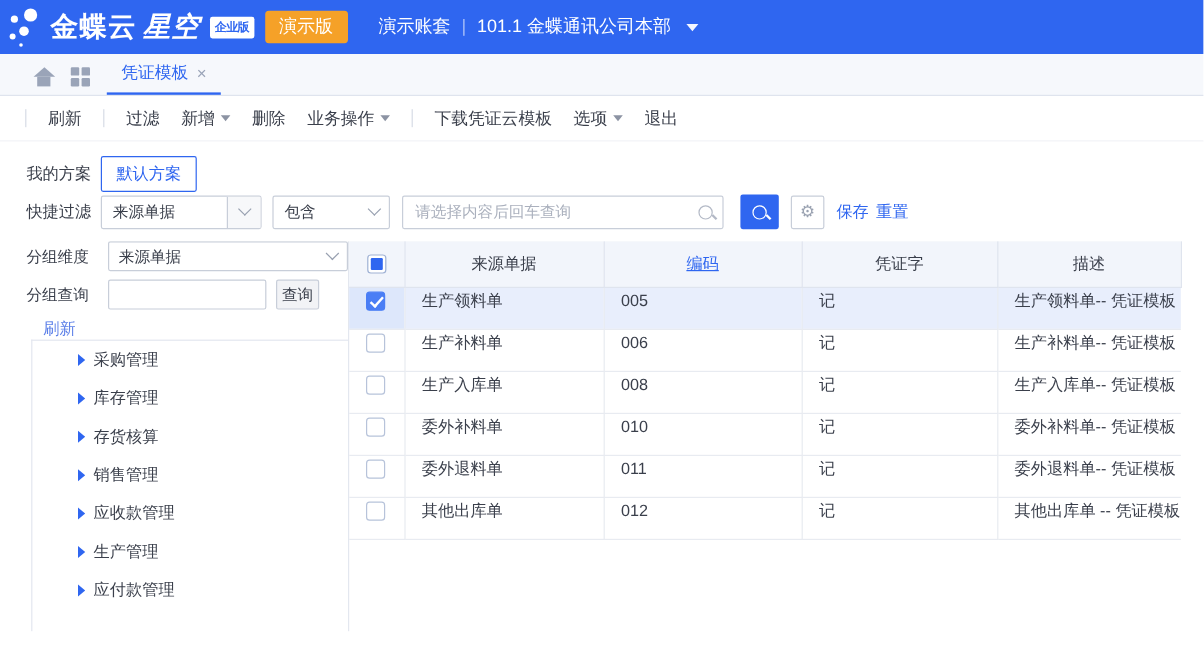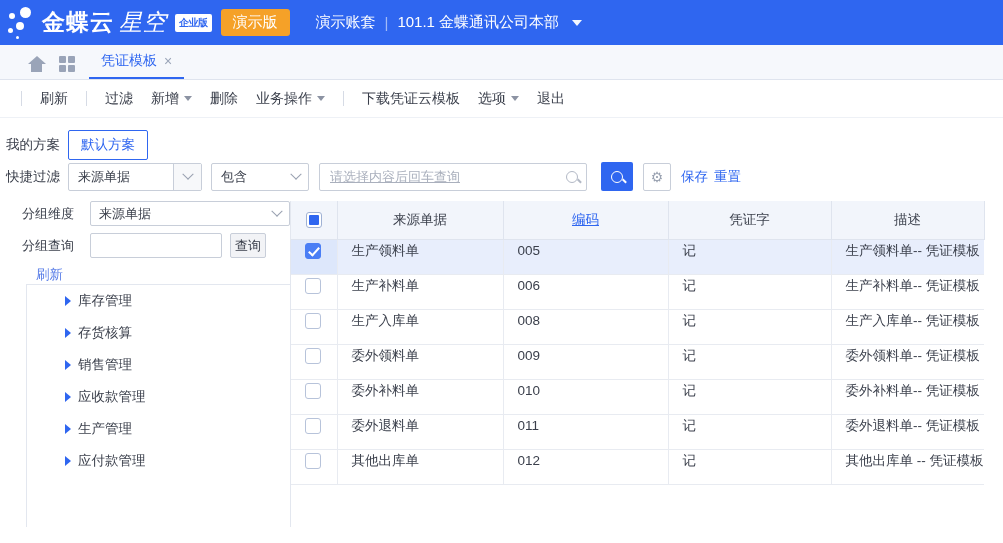--- a/index.html
+++ b/index.html
@@ -36,21 +36,21 @@
   .logo-dots i { position: absolute; background: #ffffff; border-radius: 50%; display: block; }
   .d1 { width: 11px; height: 11px; left: 20px; top: 7px; }
   .d2 { width: 6px;  height: 6px;  left: 9px;  top: 13px; }
   .d3 { width: 8px;  height: 8px;  left: 16px; top: 22px; }
   .d4 { width: 5px;  height: 5px;  left: 8px;  top: 28px; }
   .d5 { width: 3px;  height: 3px;  left: 16px; top: 36px; }
   .brand {
     color: #fff; font-size: 23px; font-weight: bold; letter-spacing: 1px;
     display: flex; align-items: baseline; gap: 5px;
   }
-  .brand .sky { font-style: italic; font-weight: 400; }
+  .brand .sky { font-style: italic; font-weight: 700; }
   .ent-badge {
     margin-left: 8px; background: #ffffff; color: #2f66f0;
     font-size: 10px; font-weight: bold; padding: 2px 4px; border-radius: 2px;
     letter-spacing: -0.5px;
   }
   .demo-badge {
     margin-left: 9px; background: #f5a128; color: #ffffff;
     font-size: 15px; padding: 4px 12px; border-radius: 3px; font-weight: 500;
   }
   .acct {
@@ -98,21 +98,21 @@
   .tb-sep { width: 1px; height: 15px; background: #d6dbe5; margin: 0 9px; }
   .tb-item { padding: 0 9px; display: flex; align-items: center; gap: 5px; white-space: nowrap; }
   .mini-caret {
     display: inline-block; width: 0; height: 0;
     border-left: 4px solid transparent; border-right: 4px solid transparent;
     border-top: 5px solid #8c93a3;
   }
 
   
   .filterzone { background: #ffffff; position: relative; z-index: 8; padding: 12px 0 10px 0; }
-  .frow { display: flex; align-items: center; padding-left: 6px; }
+  .frow { display: flex; align-items: center; padding-left: 22px; }
   .frow + .frow { margin-top: 2px; }
   .flabel { font-size: 13.5px; color: #3a3f4b; width: 62px; flex: 0 0 62px; }
   .scheme-btn {
     border: 1px solid #2f66f0; color: #2f66f0; background: #fff;
     font-size: 13.5px; padding: 5px 12px; border-radius: 2px;
   }
   .sel {
     height: 28px; border: 1px solid #c8ced9; background: #fff; border-radius: 2px;
     display: flex; align-items: center; font-size: 13px; color: #3a3f4b;
   }
@@ -123,21 +123,21 @@
     display: flex; align-items: center; justify-content: center;
   }
   .sel.s2 { width: 98px; margin-left: 9px; justify-content: space-between; padding: 0 8px 0 9px; }
   .chev {
     width: 8px; height: 8px; border-right: 1.6px solid #98a0b0; border-bottom: 1.6px solid #98a0b0;
     transform: rotate(45deg) translate(-2px,-2px);
   }
   .searchbox {
     margin-left: 10px; width: 268px; height: 28px; border: 1px solid #c8ced9; background: #fff;
     border-radius: 2px; display: flex; align-items: center; padding: 0 8px 0 10px;
-    font-size: 13px; color: #aab0bd; justify-content: space-between; text-decoration: underline;
+    font-size: 13px; color: #aab0bd; justify-content: space-between;
   }
   .mag {
     width: 12px; height: 12px; border: 1.6px solid #b3b9c6; border-radius: 50%;
     position: relative; flex: 0 0 12px;
   }
   .mag::after {
     content: ""; position: absolute; width: 5px; height: 1.6px; background: #b3b9c6;
     transform: rotate(45deg); right: -5px; bottom: 0px;
   }
   .btn-search {
@@ -392,20 +392,24 @@
           <i class="chev"></i>
         </div>
       </div>
       <div class="lrow">
         <span class="llabel">分组查询</span>
         <input class="gq-input" type="text" value="" style="">
         <button class="gq-btn">查询</button>
       </div>
       <a class="refresh-link">刷新</a>
       <div class="treebox">
+        <div class="tnode child">
+          <i class="tri-right"></i>
+          <span>采购管理</span>
+        </div>
         <div class="tnode child">
           <i class="tri-right"></i>
           <span>库存管理</span>
         </div>
         <div class="tnode child">
           <i class="tri-right"></i>
           <span>存货核算</span>
         </div>
         <div class="tnode child">
           <i class="tri-right"></i>
@@ -464,27 +468,20 @@
             </tr>
             <tr>
               <td class="c-chk"><span class="cbx"></span></td>
               <td class="c-src">生产入库单</td>
               <td class="c-code">008</td>
               <td class="c-word">记</td>
               <td class="c-desc">生产入库单-- 凭证模板</td>
             </tr>
             <tr>
               <td class="c-chk"><span class="cbx"></span></td>
-              <td class="c-src">委外领料单</td>
-              <td class="c-code">009</td>
-              <td class="c-word">记</td>
-              <td class="c-desc">委外领料单-- 凭证模板</td>
-            </tr>
-            <tr>
-              <td class="c-chk"><span class="cbx"></span></td>
               <td class="c-src">委外补料单</td>
               <td class="c-code">010</td>
               <td class="c-word">记</td>
               <td class="c-desc">委外补料单-- 凭证模板</td>
             </tr>
             <tr>
               <td class="c-chk"><span class="cbx"></span></td>
               <td class="c-src">委外退料单</td>
               <td class="c-code">011</td>
               <td class="c-word">记</td>

